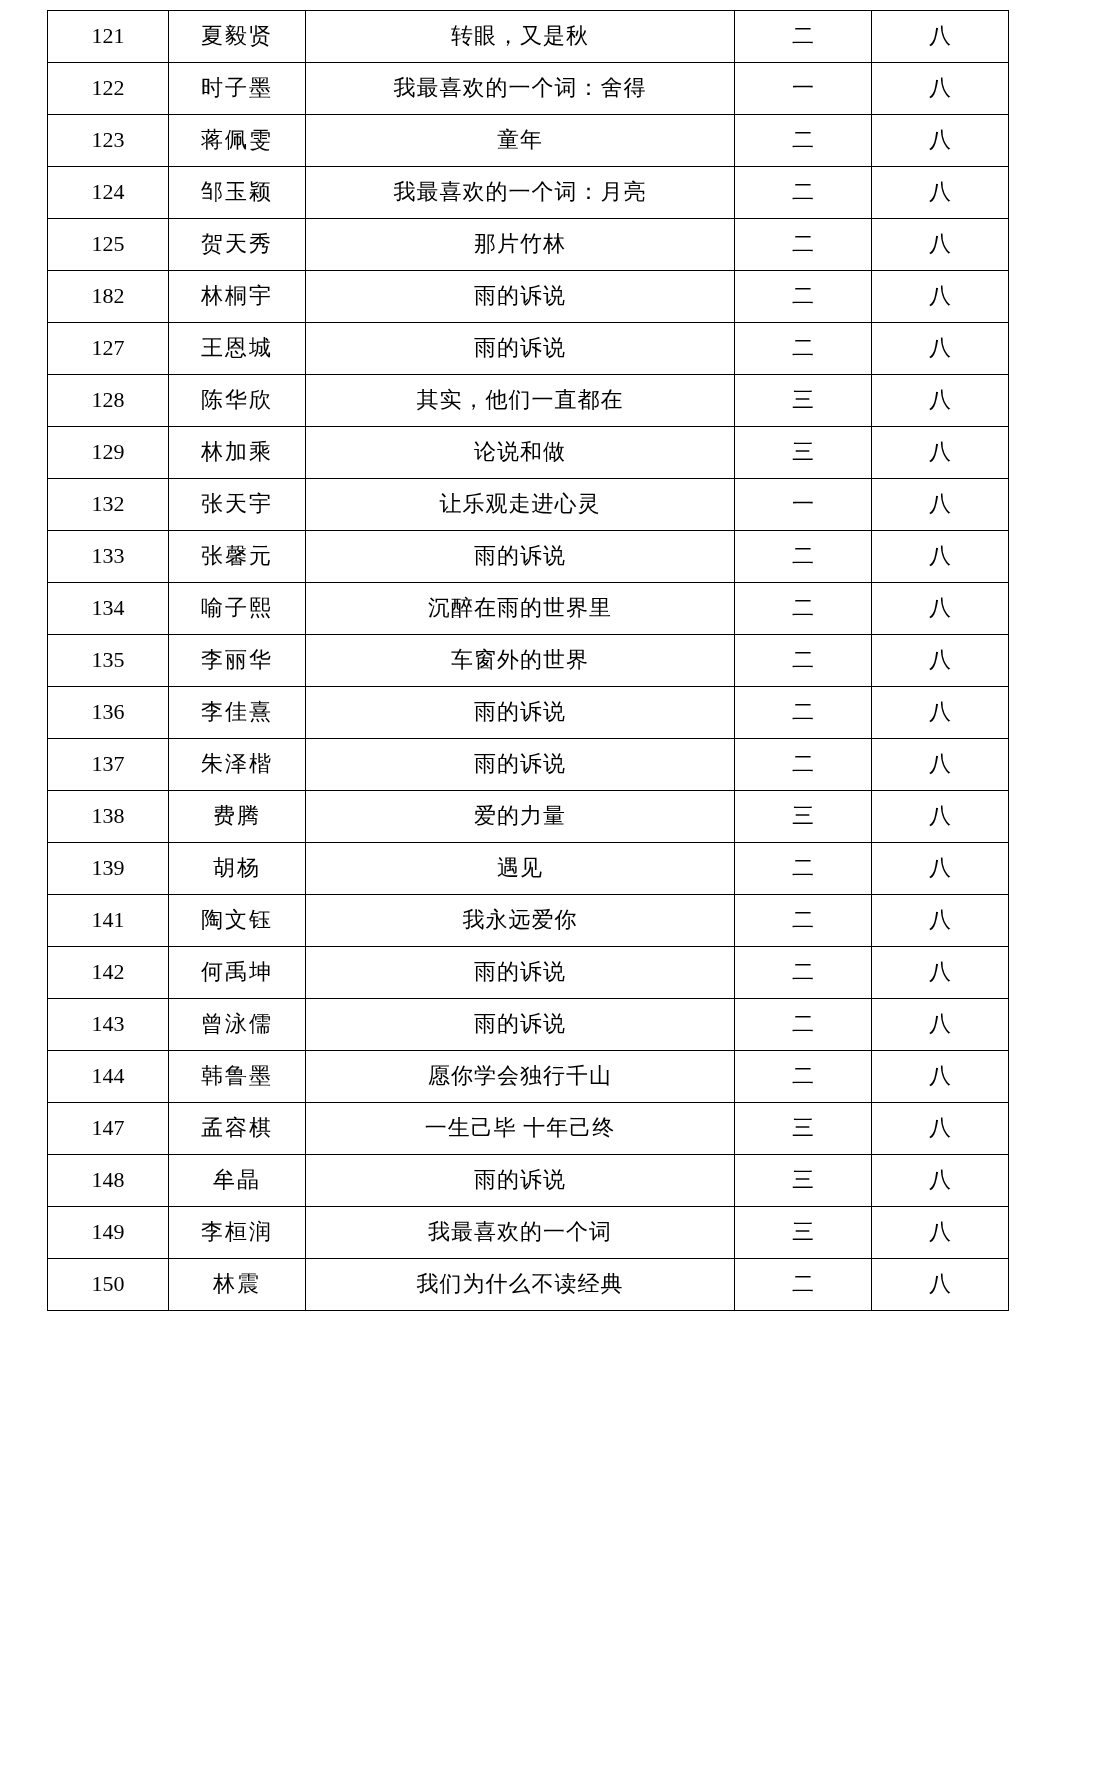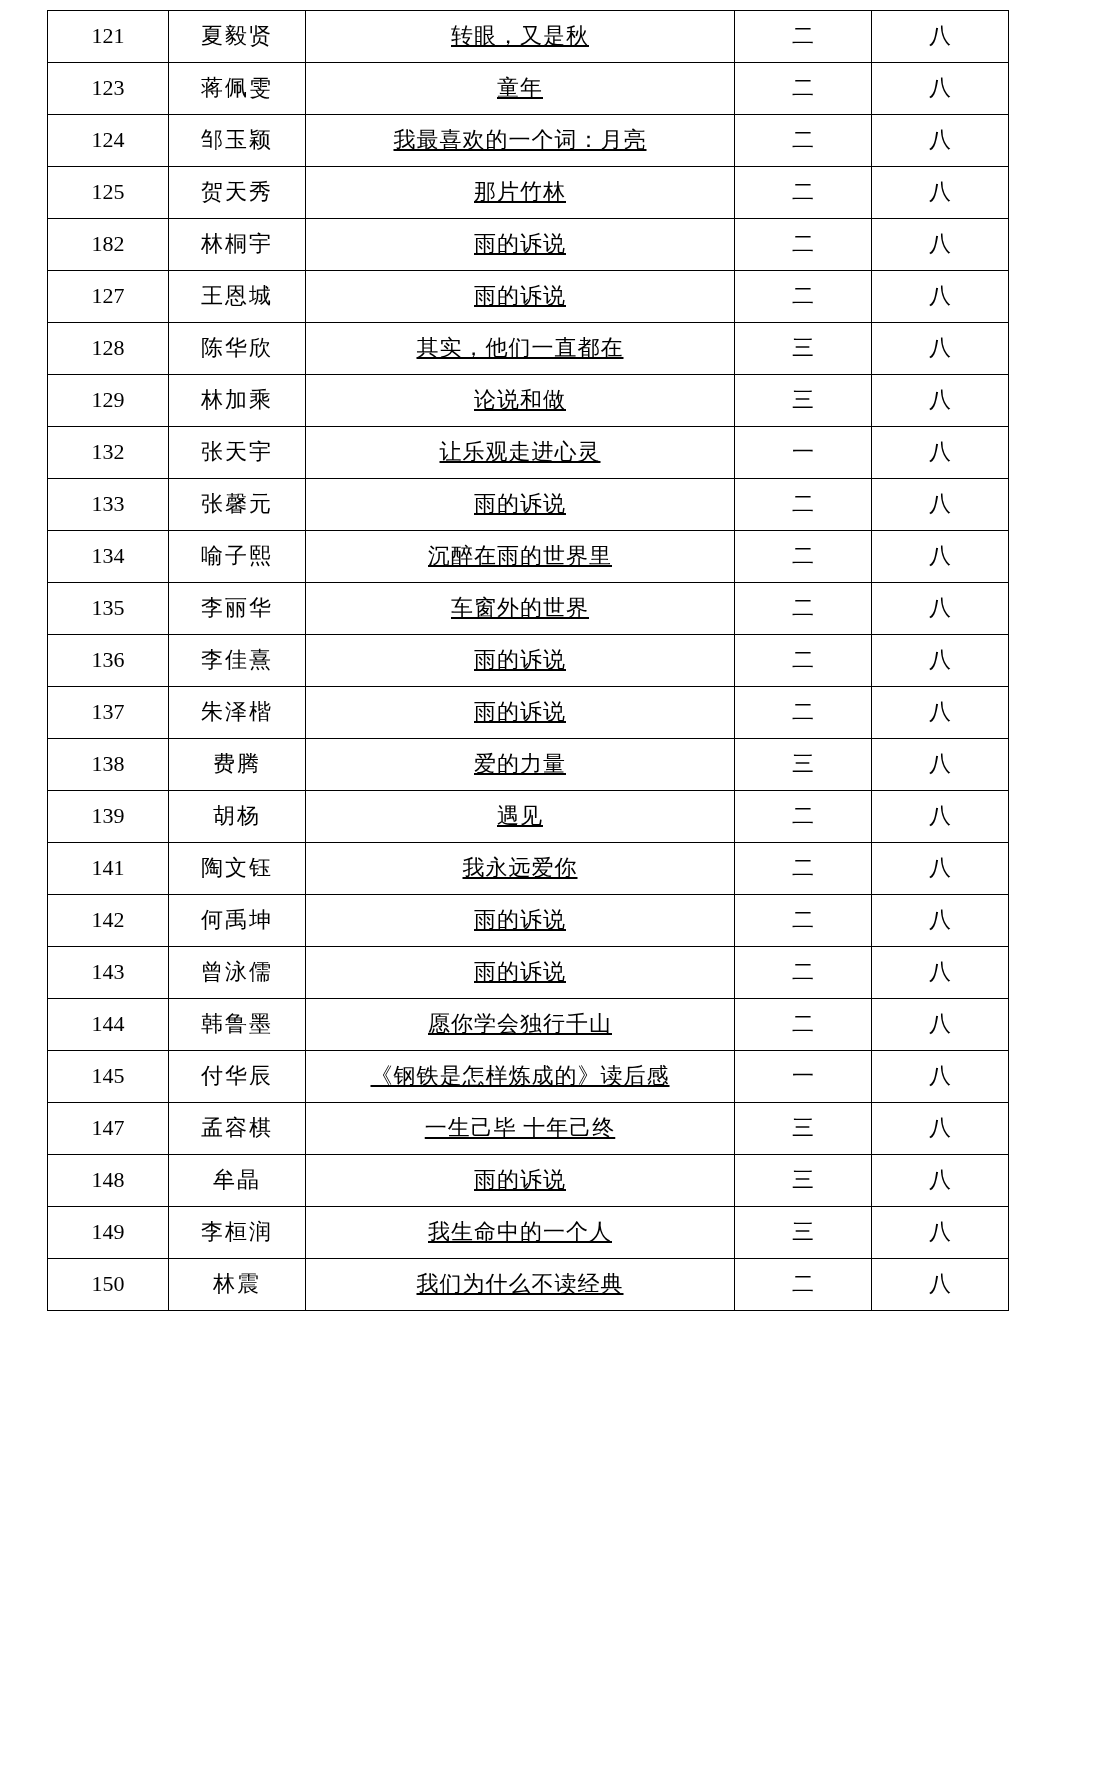--- a/index.html
+++ b/index.html
@@ -29,38 +29,45 @@
     text-align: center;
     vertical-align: middle;
     padding: 0 4px;
     font-size: 22px;
     line-height: 1.2;
     white-space: nowrap;
     overflow: hidden;
   }
   td.c-num   { width: 112px; font-family: "Liberation Serif", serif; font-size: 23px; }
   td.c-name  { width: 128px; letter-spacing: 2px; }
-  td.c-title { width: 420px; letter-spacing: 1px; text-decoration: underline; }
+  td.c-title { width: 420px; letter-spacing: 1px; }
   td.c-grade { width: 128px; }
   td.c-class { width: 128px; }
 </style>
 </head>
 <body>
 
 <div class="page">
   <table class="entries">
     <tbody>
         <tr>
           <td class="c-num">121</td>
           <td class="c-name">夏毅贤</td>
           <td class="c-title">转眼，又是秋</td>
           <td class="c-grade">二</td>
           <td class="c-class">八</td>
         </tr>
         <tr>
+          <td class="c-num">122</td>
+          <td class="c-name">时子墨</td>
+          <td class="c-title">我最喜欢的一个词：舍得</td>
+          <td class="c-grade">一</td>
+          <td class="c-class">八</td>
+        </tr>
+        <tr>
           <td class="c-num">123</td>
           <td class="c-name">蒋佩雯</td>
           <td class="c-title">童年</td>
           <td class="c-grade">二</td>
           <td class="c-class">八</td>
         </tr>
         <tr>
           <td class="c-num">124</td>
           <td class="c-name">邹玉颖</td>
           <td class="c-title">我最喜欢的一个词：月亮</td>
@@ -180,44 +187,37 @@
           <td class="c-class">八</td>
         </tr>
         <tr>
           <td class="c-num">144</td>
           <td class="c-name">韩鲁墨</td>
           <td class="c-title">愿你学会独行千山</td>
           <td class="c-grade">二</td>
           <td class="c-class">八</td>
         </tr>
         <tr>
-          <td class="c-num">145</td>
-          <td class="c-name">付华辰</td>
-          <td class="c-title">《钢铁是怎样炼成的》读后感</td>
-          <td class="c-grade">一</td>
-          <td class="c-class">八</td>
-        </tr>
-        <tr>
           <td class="c-num">147</td>
           <td class="c-name">孟容棋</td>
           <td class="c-title">一生己毕 十年己终</td>
           <td class="c-grade">三</td>
           <td class="c-class">八</td>
         </tr>
         <tr>
           <td class="c-num">148</td>
           <td class="c-name">牟晶</td>
           <td class="c-title">雨的诉说</td>
           <td class="c-grade">三</td>
           <td class="c-class">八</td>
         </tr>
         <tr>
           <td class="c-num">149</td>
           <td class="c-name">李桓润</td>
-          <td class="c-title">我生命中的一个人</td>
+          <td class="c-title">我最喜欢的一个词</td>
           <td class="c-grade">三</td>
           <td class="c-class">八</td>
         </tr>
         <tr>
           <td class="c-num">150</td>
           <td class="c-name">林震</td>
           <td class="c-title">我们为什么不读经典</td>
           <td class="c-grade">二</td>
           <td class="c-class">八</td>
         </tr>

